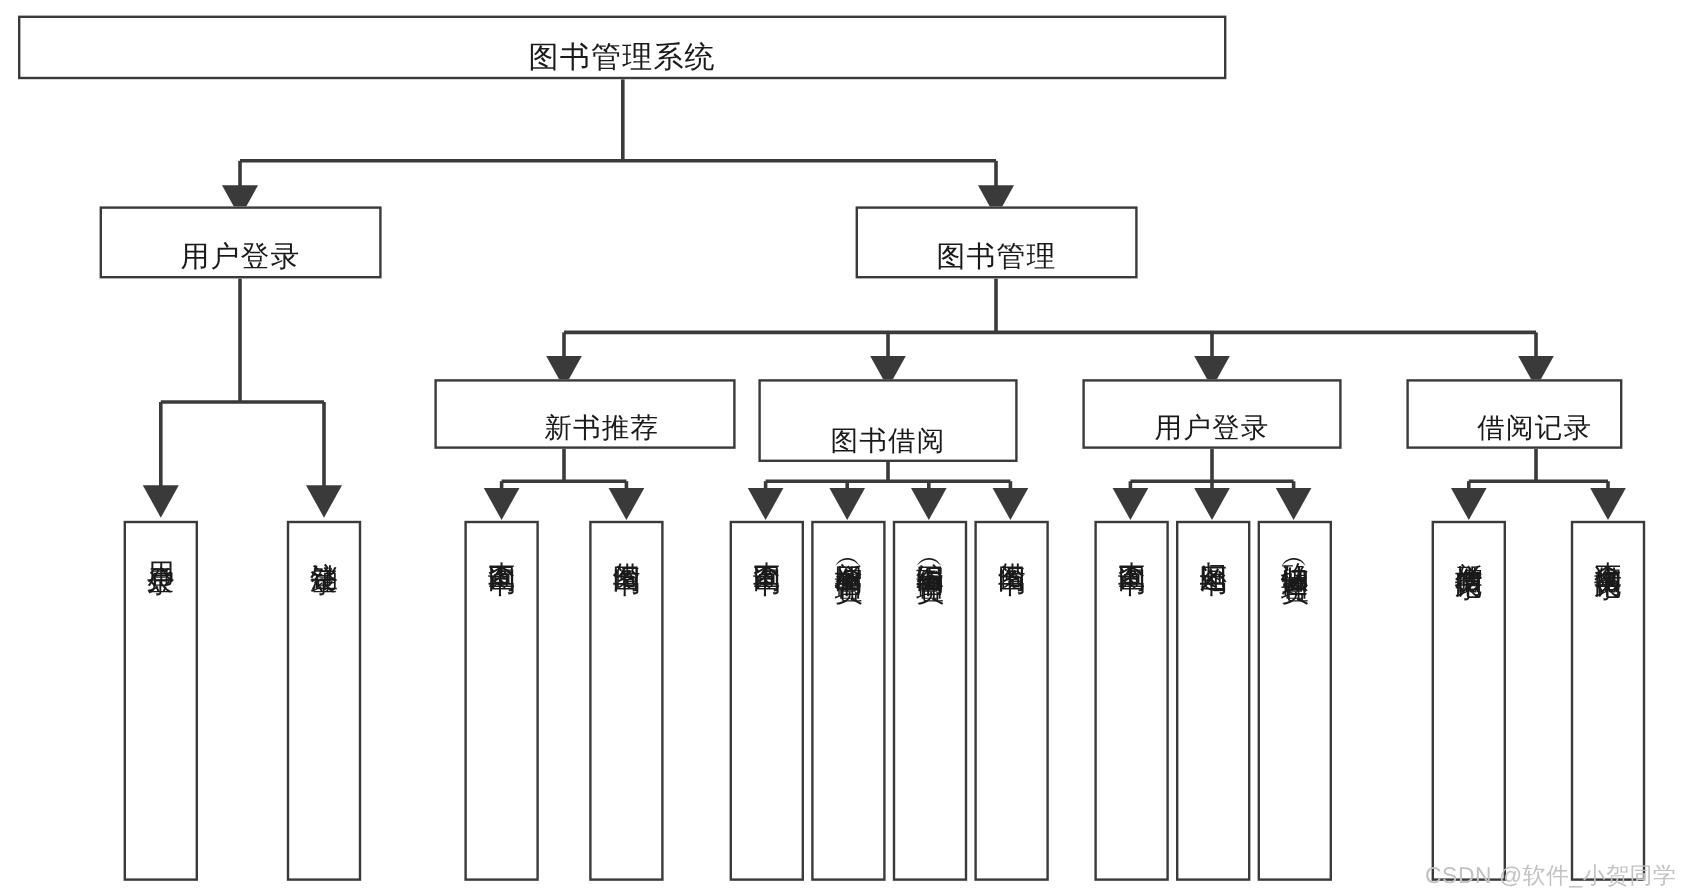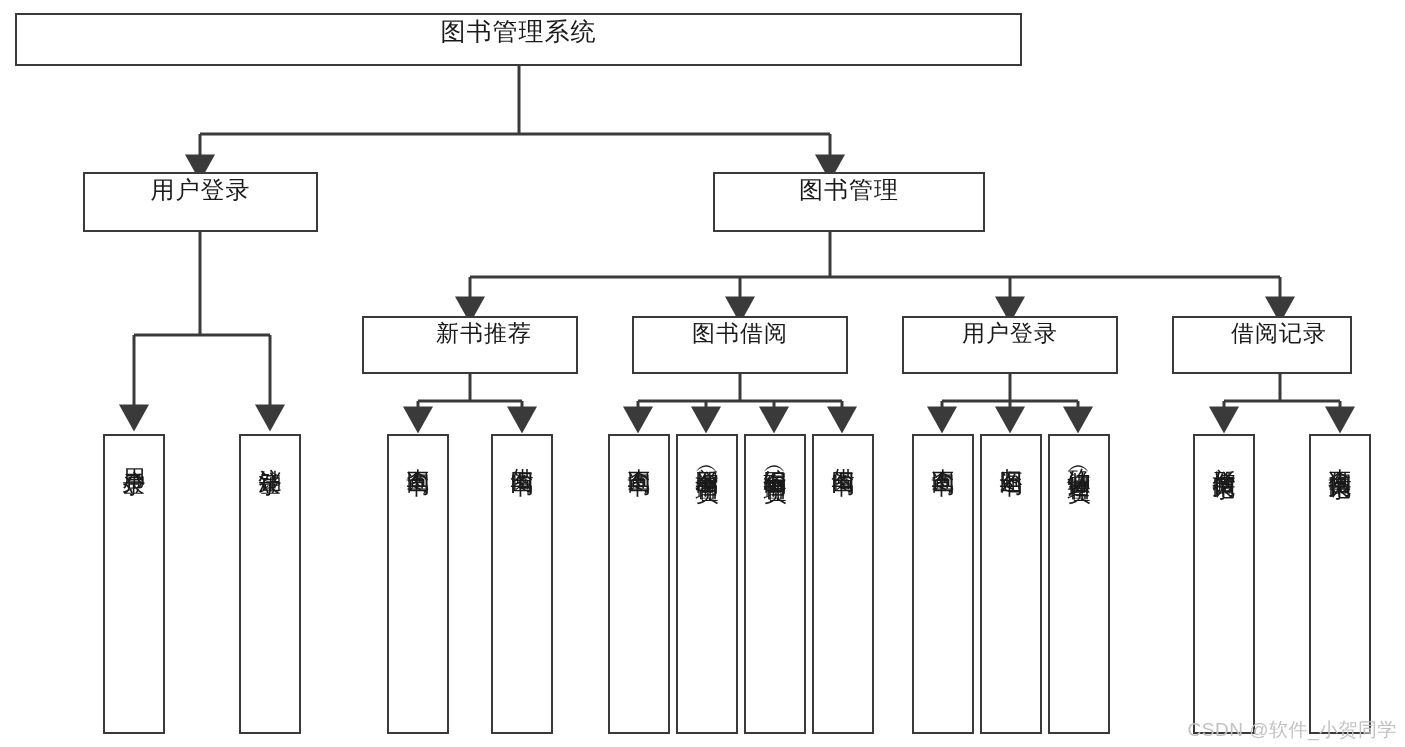--- a/index.html
+++ b/index.html
@@ -24,21 +24,21 @@
     width: 1405px;
     height: 747px;
     pointer-events: none;
   }
   .node {
     position: absolute;
     box-sizing: border-box;
     background: #ffffff;
     border: 2.5px solid #3a3a3a;
     display: flex;
-    align-items: flex-start;
+    align-items: flex-end;
     justify-content: center;
     color: #1a1a1a;
     z-index: 2;
   }
   .node.root {
     font-size: 25px;
   }
   .node.level1 {
     font-size: 24px;
   }
@@ -130,28 +130,28 @@
     </g>
   </svg>
 
   <div class="node root" style="left:15px; top:13px; width:1007px; height:53px;">
     <span class="hlabel">图书管理系统</span>
   </div>
 
   <div class="node level1" style="left:83px; top:172px; width:235px; height:60px;">
     <span class="hlabel">用户登录</span>
   </div>
-  <div class="node level1" style="left:713px; top:172px; width:272px; height:60px;">
+  <div class="node level1" style="left:713px; top:172px; width:235px; height:60px;">
     <span class="hlabel">图书管理</span>
   </div>
 
-  <div class="node level2" style="left:362px; top:316px; width:216px; height:58px;padding-left:28px;">
+  <div class="node level2" style="left:362px; top:316px; width:251px; height:58px;padding-left:28px;">
     <span class="hlabel">新书推荐</span>
   </div>
-  <div class="node level2" style="left:632px; top:316px; width:216px; height:58px;">
+  <div class="node level2" style="left:632px; top:316px; width:216px; height:69px;">
     <span class="hlabel">图书借阅</span>
   </div>
   <div class="node level2" style="left:902px; top:316px; width:216px; height:58px;">
     <span class="hlabel">用户登录</span>
   </div>
   <div class="node level2" style="left:1172px; top:316px; width:180px; height:58px;padding-left:34px;">
     <span class="hlabel">借阅记录</span>
   </div>
 
   <div class="node leaf" style="left:103px; top:434px; width:62px; height:300px;">

